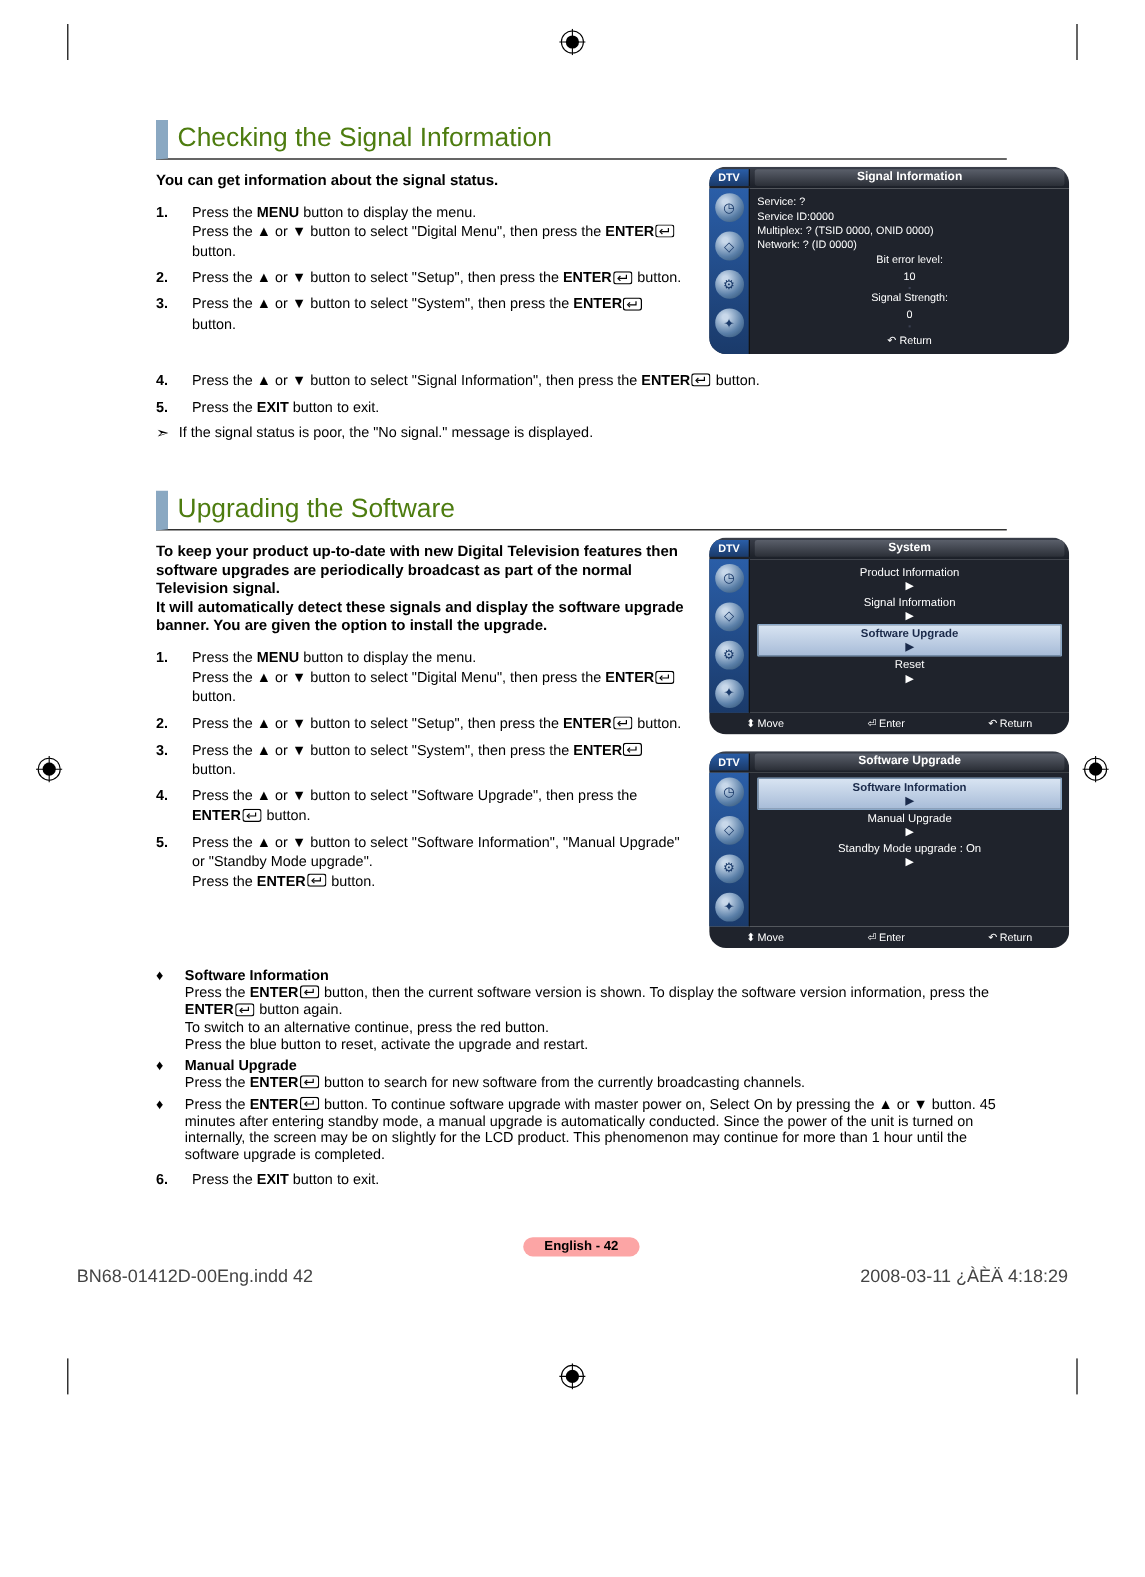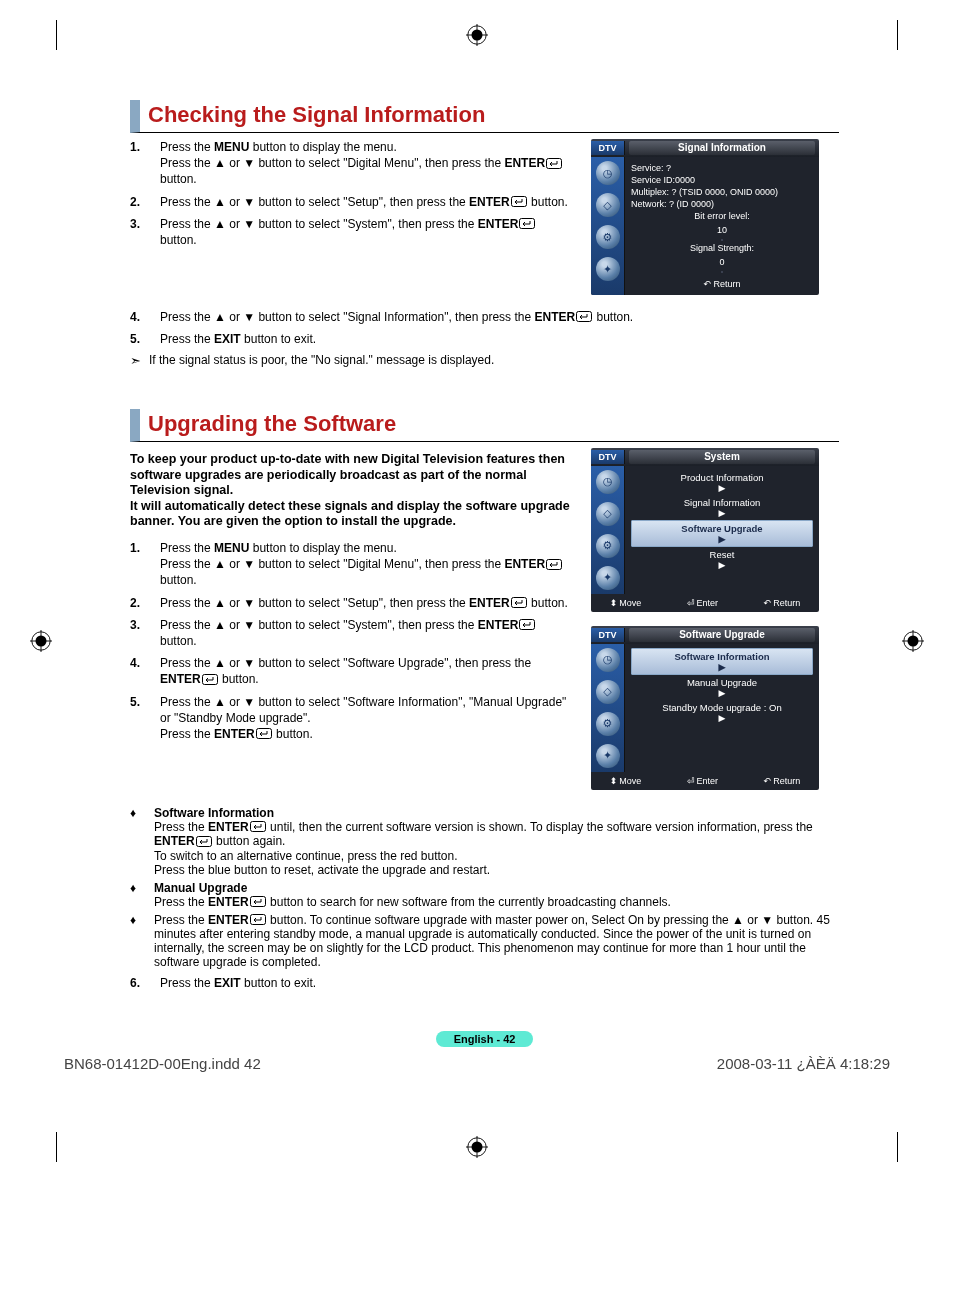--- a/index.html
+++ b/index.html
@@ -35,22 +35,22 @@
     top: 630px;
     width: 22px; height: 22px;
   }
   .side-reg.left { left: 30px; }
   .side-reg.right { right: 30px; }
   .page-content {
     margin: 0 115px 0 130px;
   }
   .section-heading {
     font-size: 22px;
-    font-weight: bold;
-    color: #b91c1c;
+    font-weight: normal;
+    color: #4d7c0f;
     border-left: 10px solid #8aa8c2;
     border-bottom: 1px solid #000;
     padding: 2px 0 4px 8px;
     margin-bottom: 6px;
   }
   .intro {
     font-weight: bold;
     font-size: 12.5px;
     margin: 4px 0 10px 0;
     line-height: 1.25;
@@ -74,25 +74,25 @@
     vertical-align: middle;
     width: 16px; height: 11px;
     margin: 0 1px 2px 1px;
   }
   .enter-ico svg { width: 100%; height: 100%; display: block; }
   strong { font-weight: bold; }
   .section-gap { height: 40px; }
 
   
   .osd {
-    width: 228px;
+    width: 300px;
     font-size: 9px;
     color: #fff;
     margin-bottom: 14px;
-    border-radius: 2px;
+    border-radius: 14px;
     overflow: hidden;
   }
   .osd-top {
     display: flex;
     background: linear-gradient(#3a3f4a, #1b1f27);
     height: 18px;
     align-items: center;
   }
   .osd-dtv {
     background: linear-gradient(#2a5ea8, #1a3a6a);
@@ -184,21 +184,21 @@
     gap: 8px;
   }
   .osd-footer span { display: inline-flex; align-items: center; gap: 2px; }
 
   .page-num {
     text-align: center;
     margin-top: 40px;
   }
   .page-num span {
     display: inline-block;
-    background: #5eead4;
+    background: #fca5a5;
     border-radius: 9px;
     padding: 2px 18px;
     font-weight: bold;
     font-size: 11px;
     color: #000;
   }
   .print-footer {
     display: flex;
     justify-content: space-between;
     font-size: 15px;
@@ -234,20 +234,21 @@
       <line x1="0" y1="12" x2="24" y2="12" stroke="#000"></line>
       <line x1="12" y1="0" x2="12" y2="24" stroke="#000"></line>
     </svg>
 </div>
 
 <div class="page-content">
 
   <h2 class="section-heading">Checking the Signal Information</h2>
   <div class="two-col">
     <div class="text-col">
+      <p class="intro">You can get information about the signal status.</p>
       <ol class="steps">
         <li>
             <span class="num">1.</span>
           <span class="body">
             <span>Press the </span><strong>MENU</strong><span> button to display the menu.</span><br>
             <span>Press the ▲ or ▼ button to select "Digital Menu", then press the </span><strong>ENTER</strong><span class="enter-ico"><svg viewBox="0 0 16 11">
                   <rect x="0.5" y="0.5" width="15" height="10" rx="2" fill="none" stroke="#000"></rect>
                   <path d="M11 3v3H6l2-1.5L6 6l-2-1.5L6 3" fill="none"></path>
                   <path d="M11 3v3H5" fill="none" stroke="#000" stroke-width="1"></path>
                   <path d="M6 4l-2 2 2 2" fill="none" stroke="#000" stroke-width="1"></path>
@@ -480,21 +481,21 @@
 
   <ul class="sub-bullets">
     <li>
         <span class="diam">♦</span>
       <span class="bl">
         <span class="sub-title">Software Information</span>
         <span>Press the </span><strong>ENTER</strong><span class="enter-ico"><svg viewBox="0 0 16 11">
               <rect x="0.5" y="0.5" width="15" height="10" rx="2" fill="none" stroke="#000"></rect>
               <path d="M11 3v3H5" fill="none" stroke="#000" stroke-width="1"></path>
               <path d="M6 4l-2 2 2 2" fill="none" stroke="#000" stroke-width="1"></path>
-            </svg></span><span> until, then the current software version is shown. To display the software version information, press the </span><strong>ENTER</strong><span class="enter-ico"><svg viewBox="0 0 16 11">
+            </svg></span><span> button, then the current software version is shown. To display the software version information, press the </span><strong>ENTER</strong><span class="enter-ico"><svg viewBox="0 0 16 11">
               <rect x="0.5" y="0.5" width="15" height="10" rx="2" fill="none" stroke="#000"></rect>
               <path d="M11 3v3H5" fill="none" stroke="#000" stroke-width="1"></path>
               <path d="M6 4l-2 2 2 2" fill="none" stroke="#000" stroke-width="1"></path>
             </svg></span><span> button again.</span><br>
         <span>To switch to an alternative continue, press the red button.</span><br>
         <span>Press the blue button to reset, activate the upgrade and restart.</span>
       </span>
     </li>
     <li>
         <span class="diam">♦</span>

